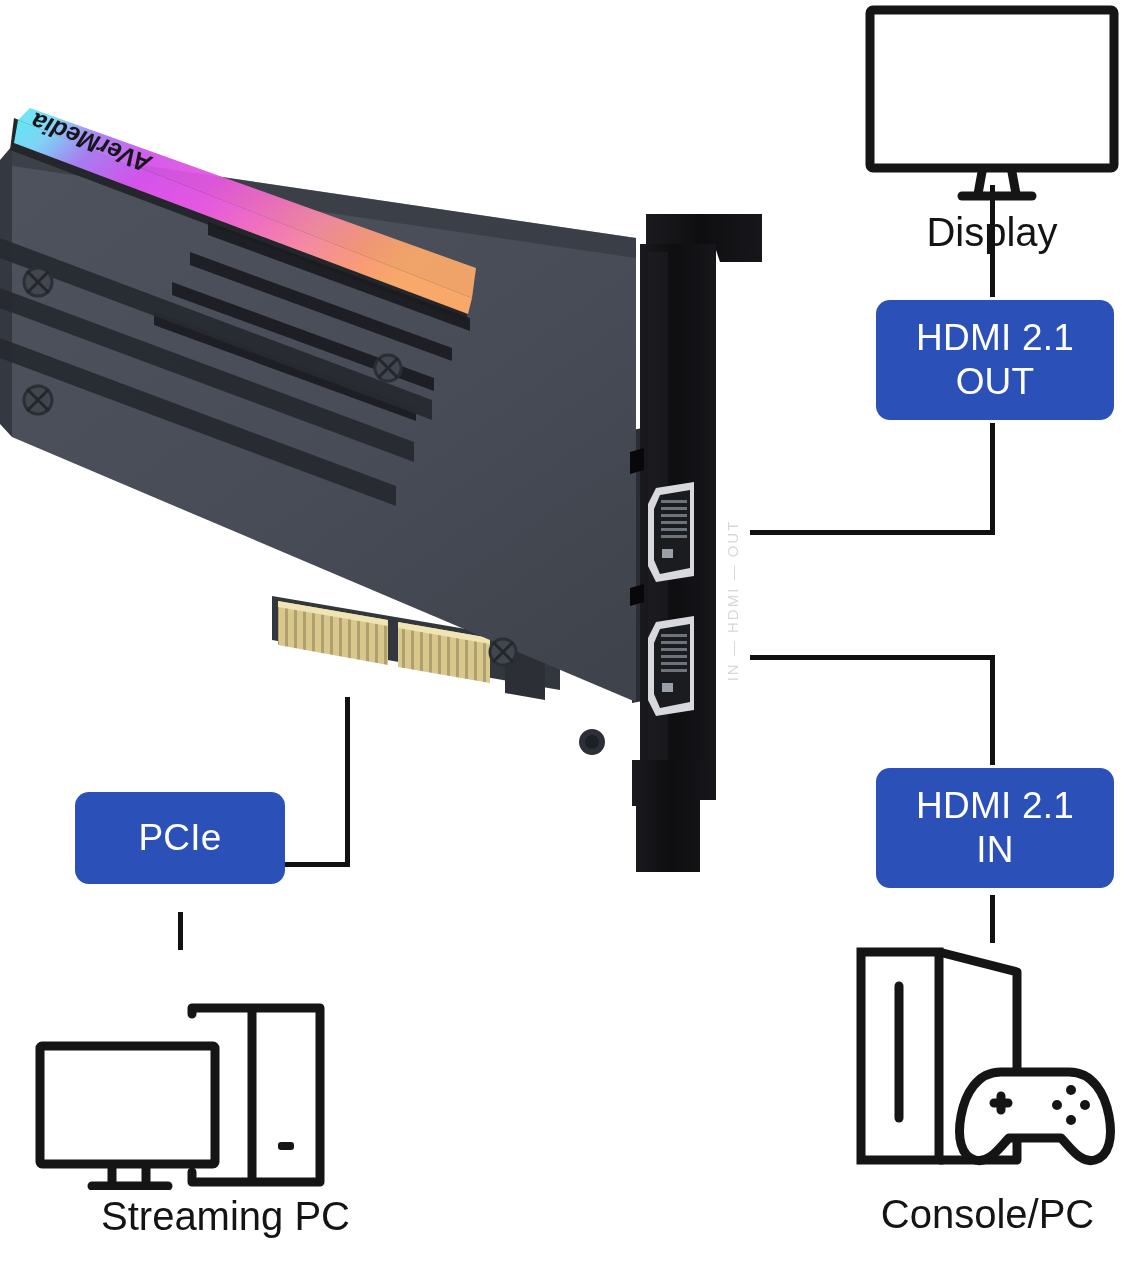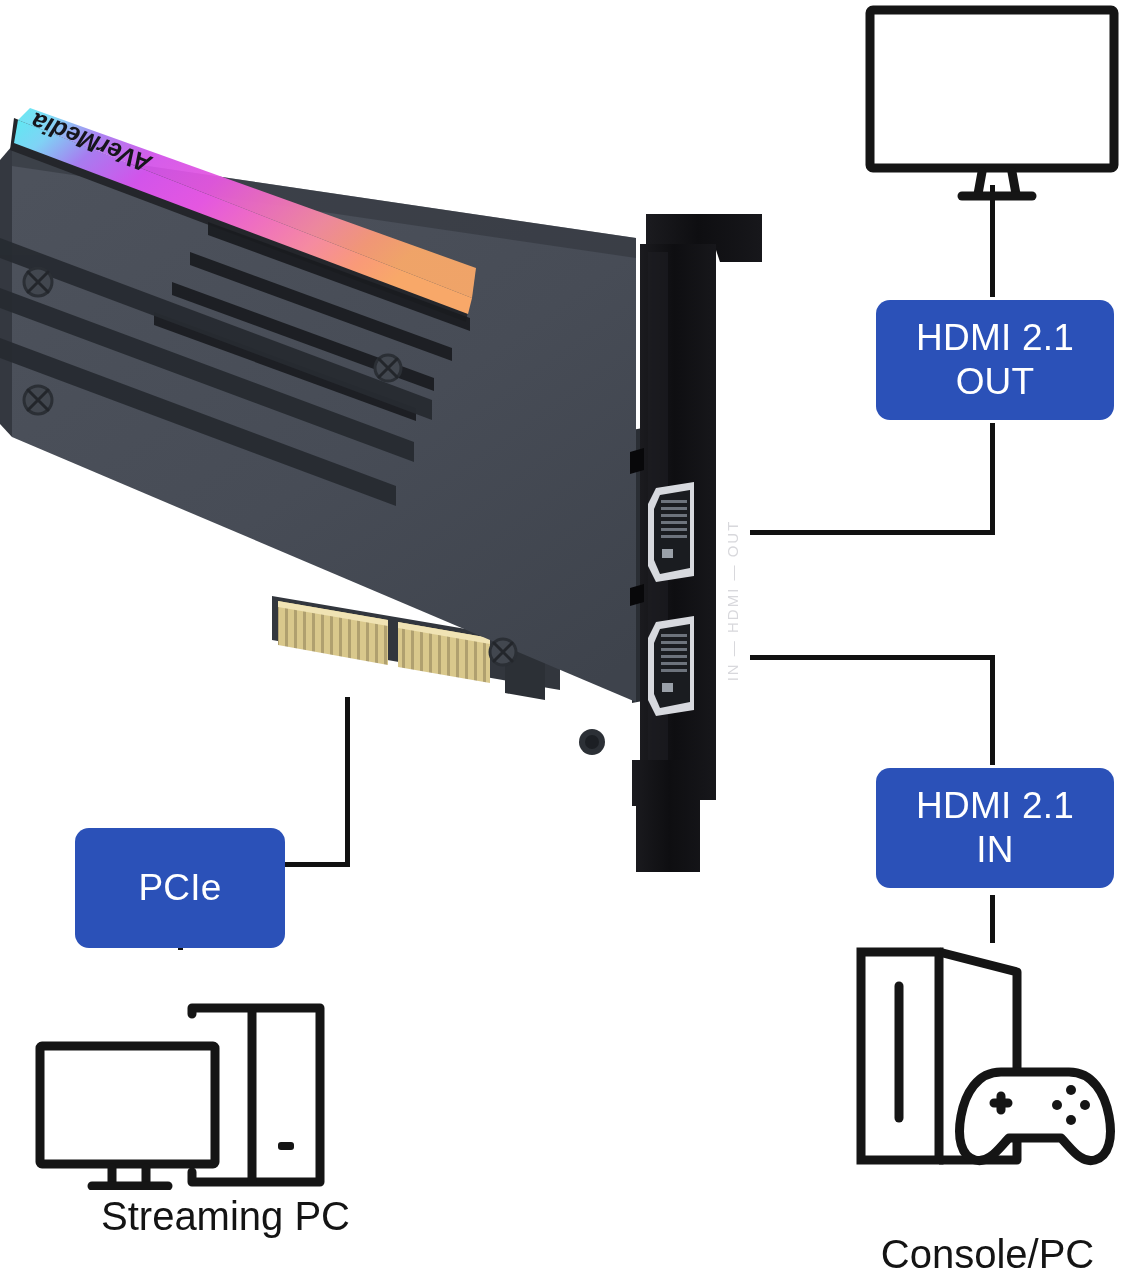--- a/index.html
+++ b/index.html
@@ -265,47 +265,48 @@
   <div class="callout" style="left:876px; top:300px; width:238px; height:120px;">
     <span>HDMI 2.1</span>
     <span>OUT</span>
   </div>
 
   <div class="callout" style="left:876px; top:768px; width:238px; height:120px;">
     <span>HDMI 2.1</span>
     <span>IN</span>
   </div>
 
-  <div class="callout" style="left:75px; top:792px; width:210px; height:120px;margin-top:36px;">
+  <div class="callout" style="left:75px; top:792px; width:210px; height:92px;">
     <span>PCIe</span>
   </div>
 
   <div class="icon-group" style="left:858px; top:4px; width:268px;">
     <svg width="260" height="200" viewBox="0 0 260 200">
       <rect x="8" y="6" width="244" height="158" rx="3" fill="none" stroke="#151515" stroke-width="9"></rect>
       <path d="M 120,168 L 116,190 M 150,168 L 154,190" stroke="#151515" stroke-width="9" stroke-linecap="round"></path>
       <path d="M 100,192 L 170,192" stroke="#151515" stroke-width="9" stroke-linecap="round"></path>
     </svg>
+    <div class="icon-caption" style="margin-top:6px;">Display</div>
   </div>
 
   <div class="icon-group" style="left:20px; top:1000px; width:330px;align-items:flex-end;">
     <svg width="320" height="190" viewBox="0 0 320 190">
 
       <rect x="10" y="46" width="175" height="118" rx="2" fill="none" stroke="#151515" stroke-width="9"></rect>
       <path d="M 82,168 L 82,182 M 116,168 L 116,182" stroke="#151515" stroke-width="9" stroke-linecap="round"></path>
       <path d="M 62,186 L 138,186" stroke="#151515" stroke-width="9" stroke-linecap="round"></path>
 
       <path d="M 162,14 L 162,8 L 290,8 L 290,182 L 162,182 L 162,172" fill="none" stroke="#151515" stroke-width="9" stroke-linecap="round" stroke-linejoin="round"></path>
       <path d="M 222,8 L 222,182" stroke="#151515" stroke-width="9"></path>
       <rect x="248" y="142" width="16" height="8" rx="3" fill="#151515"></rect>
     </svg>
     <div class="icon-caption" style="margin-top:4px;">Streaming PC</div>
   </div>
 
-  <div class="icon-group" style="left:845px; top:940px; width:285px;gap:40px;">
+  <div class="icon-group" style="left:845px; top:940px; width:285px;">
     <svg width="278" height="250" viewBox="0 0 278 250">
 
       <rect x="12" y="12" width="78" height="208" fill="none" stroke="#151515" stroke-width="9"></rect>
 
       <path d="M 90,12 L 168,32 L 168,220 L 90,220" fill="none" stroke="#151515" stroke-width="9" stroke-linejoin="round"></path>
 
       <path d="M 50,46 L 50,178" stroke="#151515" stroke-width="9" stroke-linecap="round"></path>
 
       <path d="M 152,132 C 128,132 116,154 112,176 C 108,198 112,216 126,220 C 140,224 150,208 160,198 L 212,198 C 222,208 232,224 246,220 C 260,216 264,198 260,176 C 256,154 244,132 220,132 Z" fill="#ffffff" stroke="#151515" stroke-width="9" stroke-linejoin="round"></path>
 

